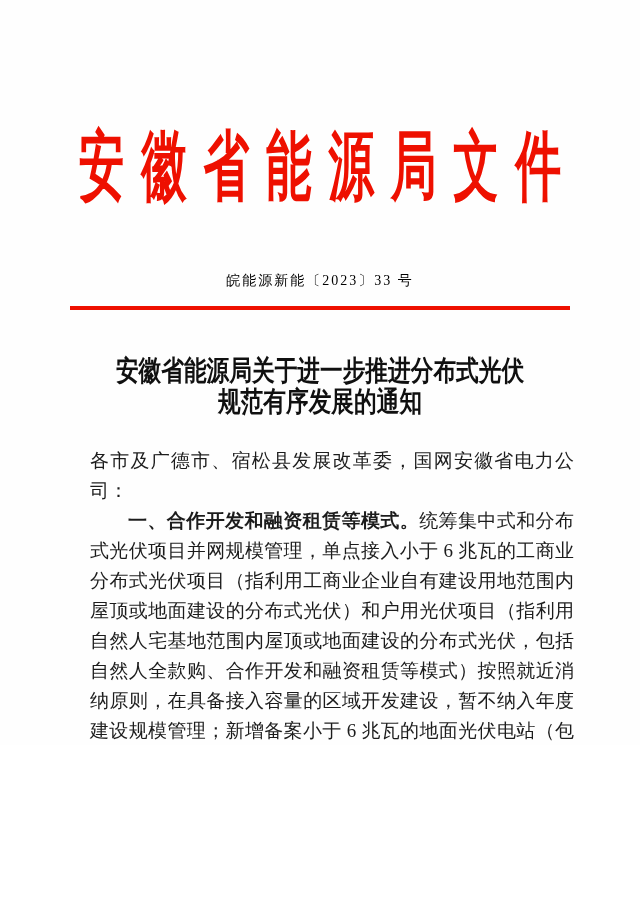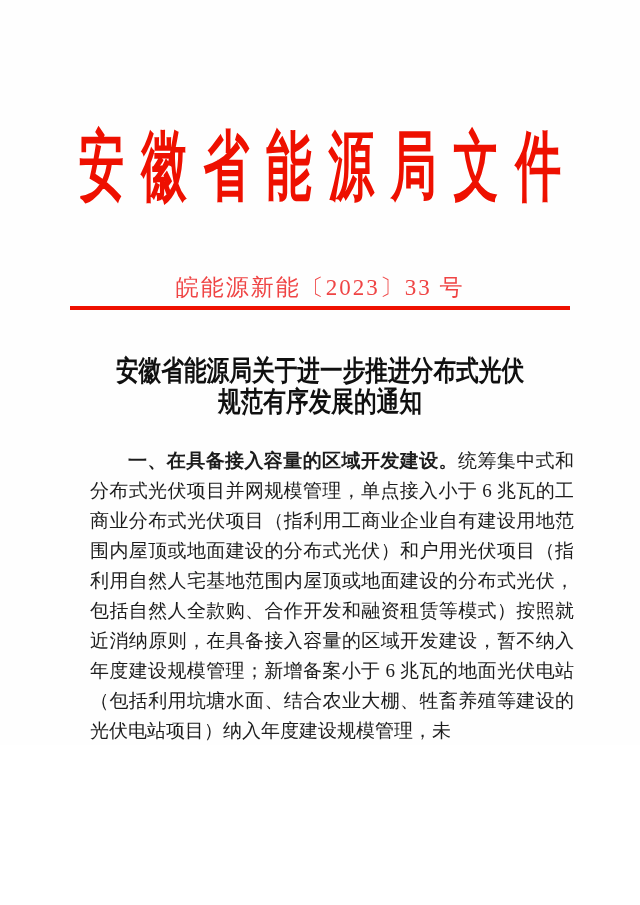--- a/index.html
+++ b/index.html
@@ -37,23 +37,23 @@
     white-space: nowrap;
     transform: scaleX(0.60);
   }
   
   .doc-number {
     position: absolute;
     top: 272px;
     left: 0;
     width: 640px;
     text-align: center;
-    font-size: 23px;
+    font-size: 14px;
     letter-spacing: 2px;
-    color: #ef4444;
+    color: #000000;
   }
   
   .red-divider {
     position: absolute;
     top: 306px;
     left: 70px;
     width: 500px;
     height: 4px;
     background: var(--accent-red, #ee1000);
   }
@@ -116,18 +116,19 @@
   <div class="doc-number">皖能源新能〔2023〕33 号</div>
 
   <div class="red-divider"></div>
 
   <div class="doc-title">
     <div>安徽省能源局关于进一步推进分布式光伏</div>
     <div>规范有序发展的通知</div>
   </div>
 
   <div class="body-block">
-    <p><span class="sec-head">一、在具备接入容量的区域开发建设。</span><span>统筹集中式和分布式光伏项目并网规模管理，单点接入小于 6 兆瓦的工商业分布式光伏项目（指利用工商业企业自有建设用地范围内屋顶或地面建设的分布式光伏）和户用光伏项目（指利用自然人宅基地范围内屋顶或地面建设的分布式光伏，包括自然人全款购、合作开发和融资租赁等模式）按照就近消纳原则，在具备接入容量的区域开发建设，暂不纳入年度建设规模管理；新增备案小于 6 兆瓦的地面光伏电站（包括利用坑塘水面、结合农业大棚、牲畜养殖等建设的光伏电站项目）纳入年度建设规模管理，未</span></p>
+    <p class="no-indent">各市及广德市、宿松县发展改革委，国网安徽省电力公司：</p>
+    <p><span class="sec-head">一、合作开发和融资租赁等模式。</span><span>统筹集中式和分布式光伏项目并网规模管理，单点接入小于 6 兆瓦的工商业分布式光伏项目（指利用工商业企业自有建设用地范围内屋顶或地面建设的分布式光伏）和户用光伏项目（指利用自然人宅基地范围内屋顶或地面建设的分布式光伏，包括自然人全款购、合作开发和融资租赁等模式）按照就近消纳原则，在具备接入容量的区域开发建设，暂不纳入年度建设规模管理；新增备案小于 6 兆瓦的地面光伏电站（包括利用坑塘水面、结合农业大棚、牲畜养殖等建设的光伏电站项目）纳入年度建设规模管理，未</span></p>
   </div>
 
   <div class="page-number">— 1 —</div>
 
 </div>
 
 </body></html>

